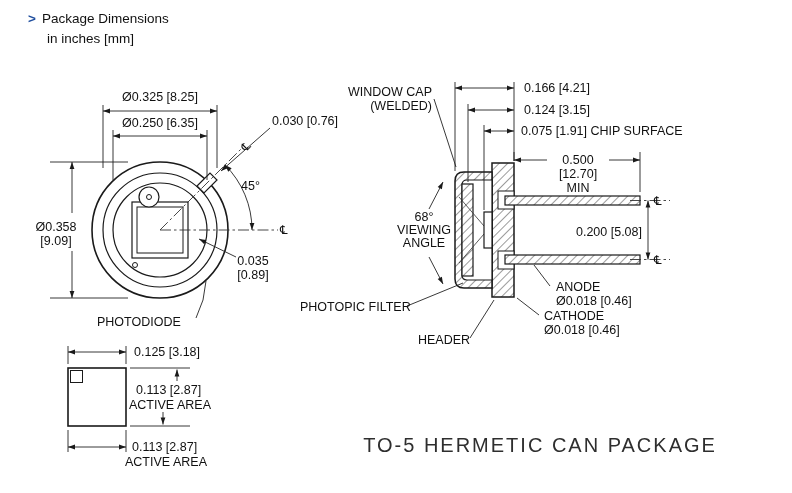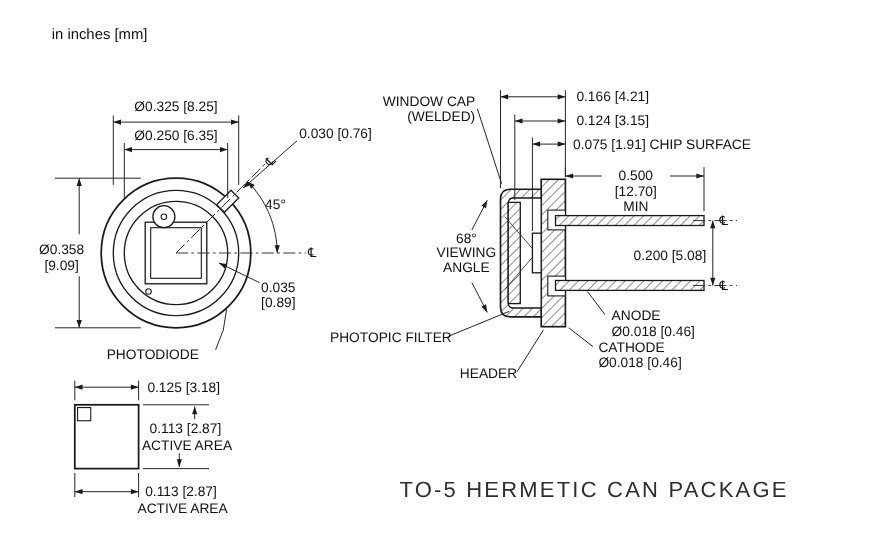--- a/index.html
+++ b/index.html
@@ -1,19 +1,19 @@
 <!DOCTYPE html>
 <html><head>
 <meta charset="utf-8">
 <style>
   html,body{margin:0;padding:0;background:#fff;}
   .page{position:relative;width:792px;height:493px;background:#fff;font-family:"Liberation Sans",sans-serif;overflow:hidden;}
   .doc-header{position:absolute;left:28px;top:10px;font-size:13.5px;color:#111;line-height:18px;}
   .doc-header .marker{color:#1f4e9e;font-weight:bold;margin-right:6px;}
-  .h-line2{padding-left:19px;margin-top:12px;}
+  .h-line2{padding-left:19px;margin-top:2px;}
   svg.draw{position:absolute;left:0;top:0;}
   svg text{font-family:"Liberation Sans",sans-serif;font-size:12.5px;fill:#111;}
   .clsym{font-family:"DejaVu Sans",sans-serif;font-size:12px;}
   .title{font-size:20px;letter-spacing:2px;fill:#2e2e2e;}
   .ow {fill:#fff;stroke:#1a1a1a;stroke-width:1.6;}
   .om {fill:none;stroke:#1a1a1a;stroke-width:1.2;}
   .omf{fill:#fff;stroke:#1a1a1a;stroke-width:1.2;}
   .ot {fill:none;stroke:#1a1a1a;stroke-width:1;}
   .otf{fill:#fff;stroke:#1a1a1a;stroke-width:1;}
   .hatched  {fill:url(#hatch);stroke:#1a1a1a;stroke-width:1.5;}
@@ -23,20 +23,23 @@
   .thin8{stroke:#333;stroke-width:0.8;fill:none;}
   .dim{stroke:#222;stroke-width:0.9;fill:none;}
   .cl{stroke:#333;stroke-width:0.9;stroke-dasharray:11 3 2.5 3;fill:none;}
 </style>
 </head>
 <body>
 
 <div class="page">
 
   <div class="doc-header">
+    <div class="h-line1">
+      <span class="marker">&gt;</span><span>Package Dimensions</span>
+    </div>
     <div class="h-line2">in inches [mm]</div>
   </div>
 
   <svg class="draw" width="792" height="493" viewBox="0 0 792 493">
     <defs>
       <marker id="arr" viewBox="0 0 10 10" refX="10" refY="5" markerWidth="9" markerHeight="7" orient="auto-start-reverse" markerUnits="userSpaceOnUse">
         <path d="M0,1.6 L10,5 L0,8.4 Z" fill="#1a1a1a"></path>
       </marker>
       <pattern id="hatch" patternUnits="userSpaceOnUse" width="6" height="6" patternTransform="rotate(45)">
         <rect width="6" height="6" fill="#ffffff"></rect>

